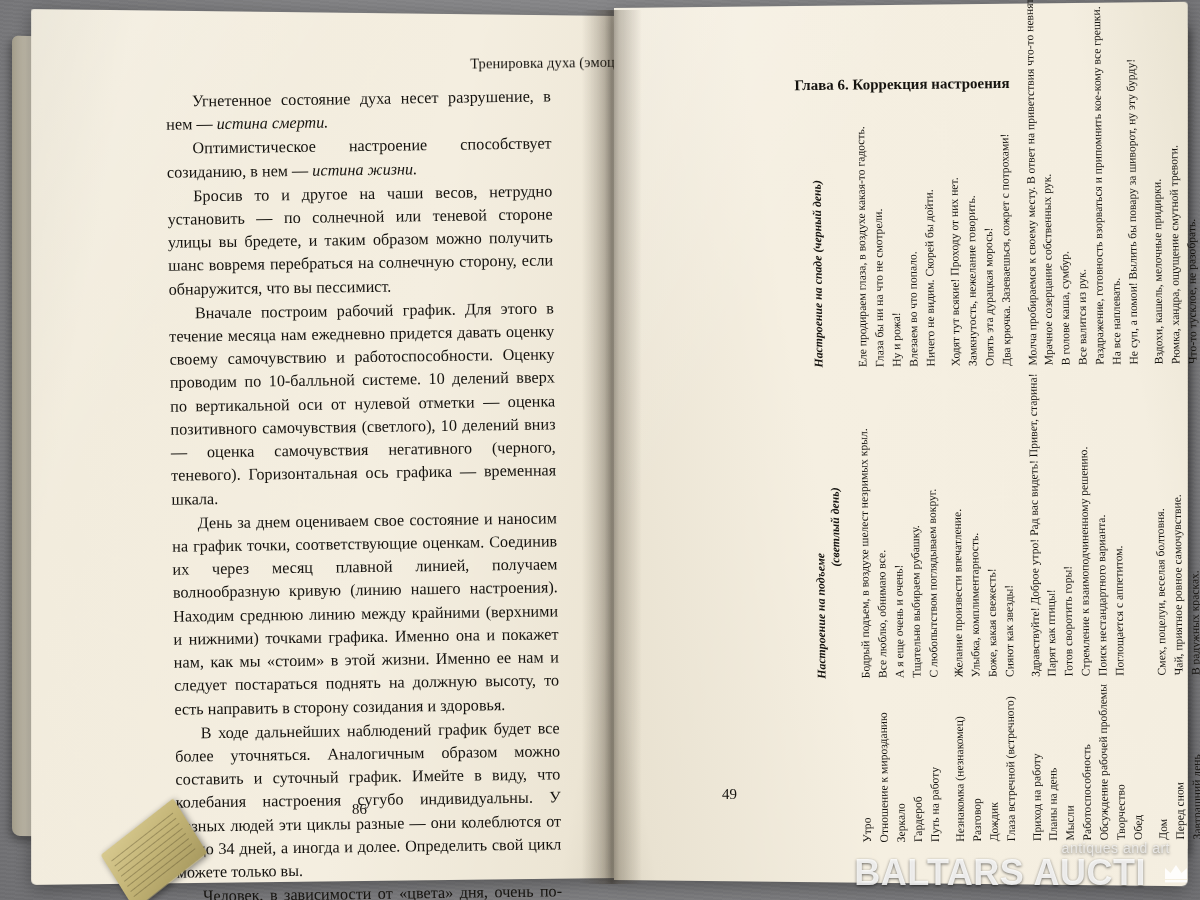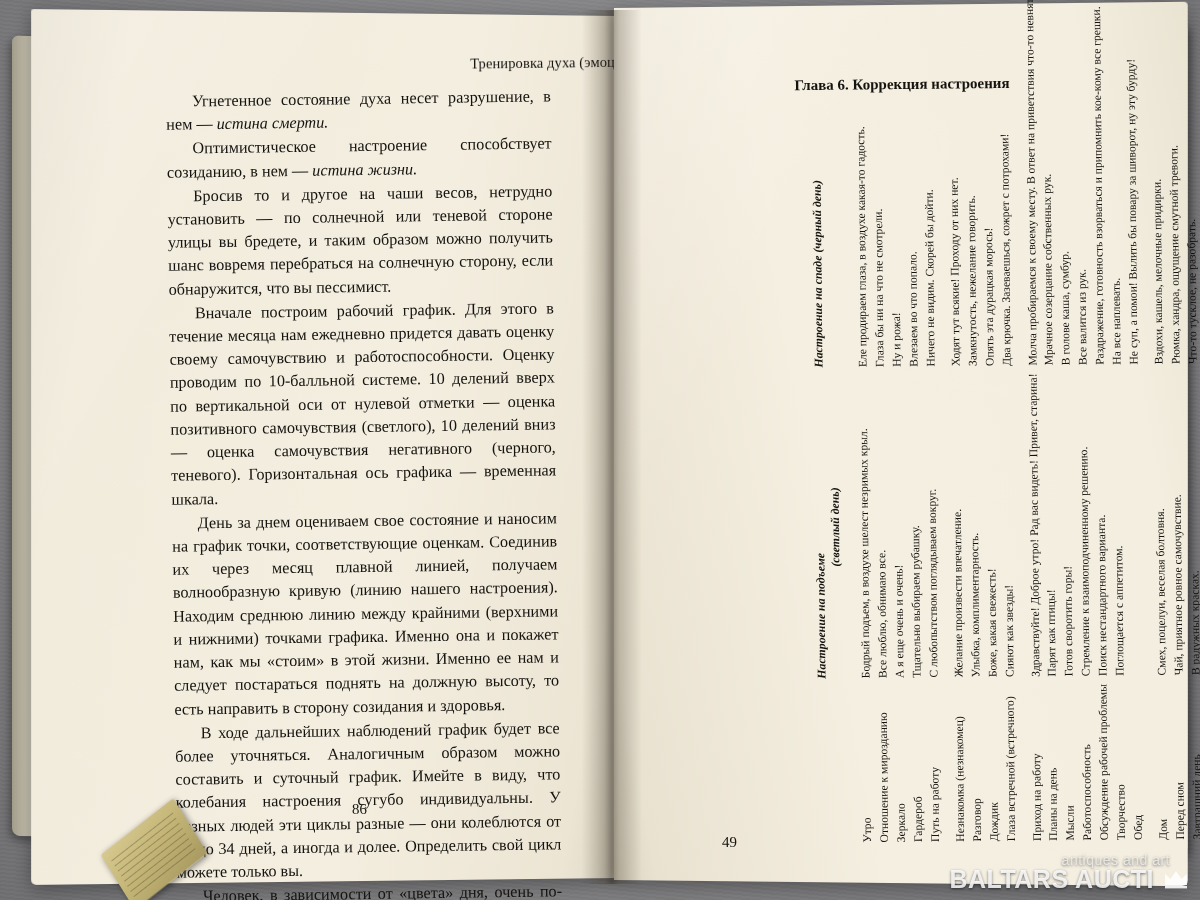--- a/index.html
+++ b/index.html
@@ -140,21 +140,21 @@
     transform: rotate(-0.8deg);
   }
   .lp-body p { margin: 0 0 0.05em 0; text-indent: 1.6em; }
   .lp-body em { font-style: italic; }
   .folio {
     position: absolute;
     font-size: 15px;
     color: #15130f;
   }
   .lp-folio { left: 330px; top: 795px; transform: rotate(-0.8deg); }
-  .rp-folio { left: 700px; top: 828px; transform: rotate(-0.5deg); }
+  .rp-folio { left: 700px; top: 780px; transform: rotate(-0.5deg); }
 
   
   .rp-head {
     position: absolute;
     left: 640px;
     top: 70px;
     width: 480px;
     text-align: center;
     font-size: 15px;
     font-weight: 700;
@@ -234,27 +234,27 @@
     z-index: 20;
   }
   .wm-small {
     font-size: 14px;
     letter-spacing: .5px;
     color: rgba(245,245,245,.72);
     margin-bottom: -2px;
     margin-right: 20px;
   }
   .wm-big {
-    font-size: 25px;
+    font-size: 36px;
     font-weight: 700;
     letter-spacing: .5px;
     line-height: 1.05;
     display: flex;
     align-items: center;
-    gap: 8px;
+    gap: 16px;
     justify-content: flex-end;
   }
   .crown {
     position: relative;
     display: inline-block;
     width: 26px;
     height: 22px;
     margin: 0 1px -2px 1px;
   }
   .crown svg { position:absolute; left:0; bottom:2px; }

